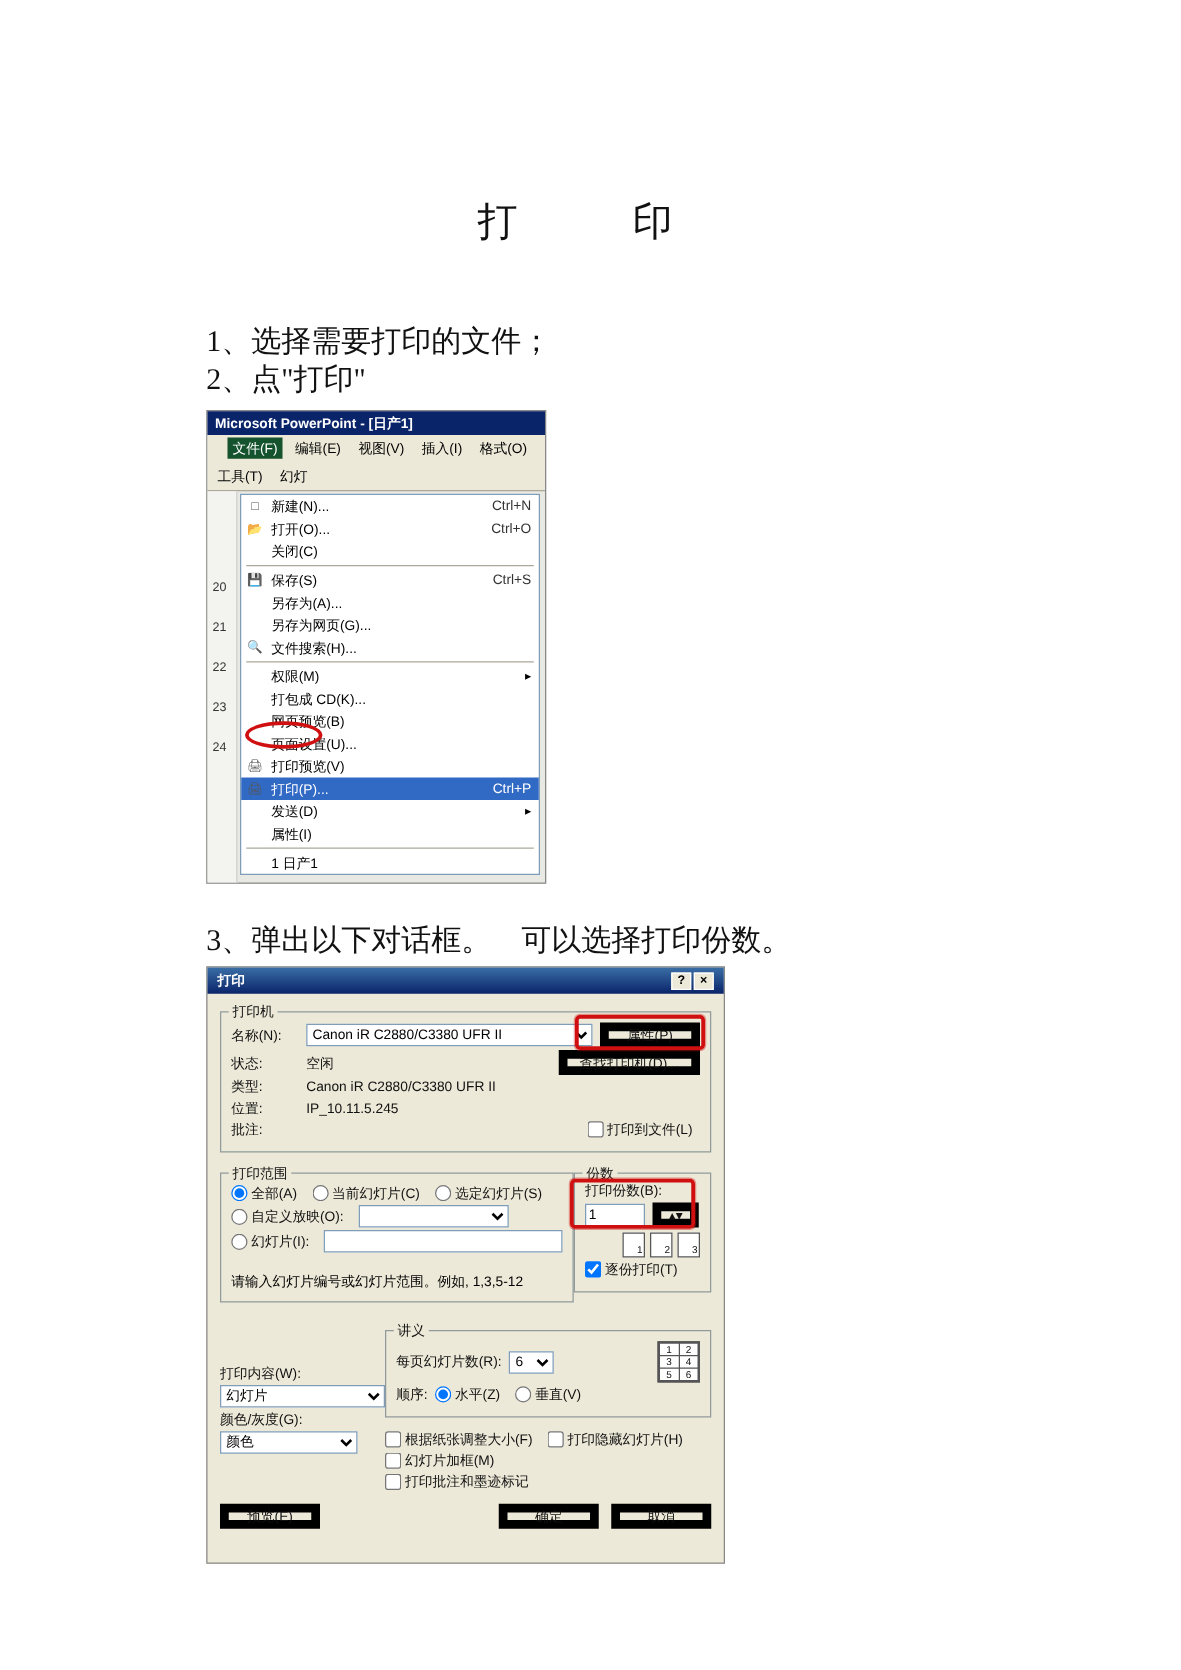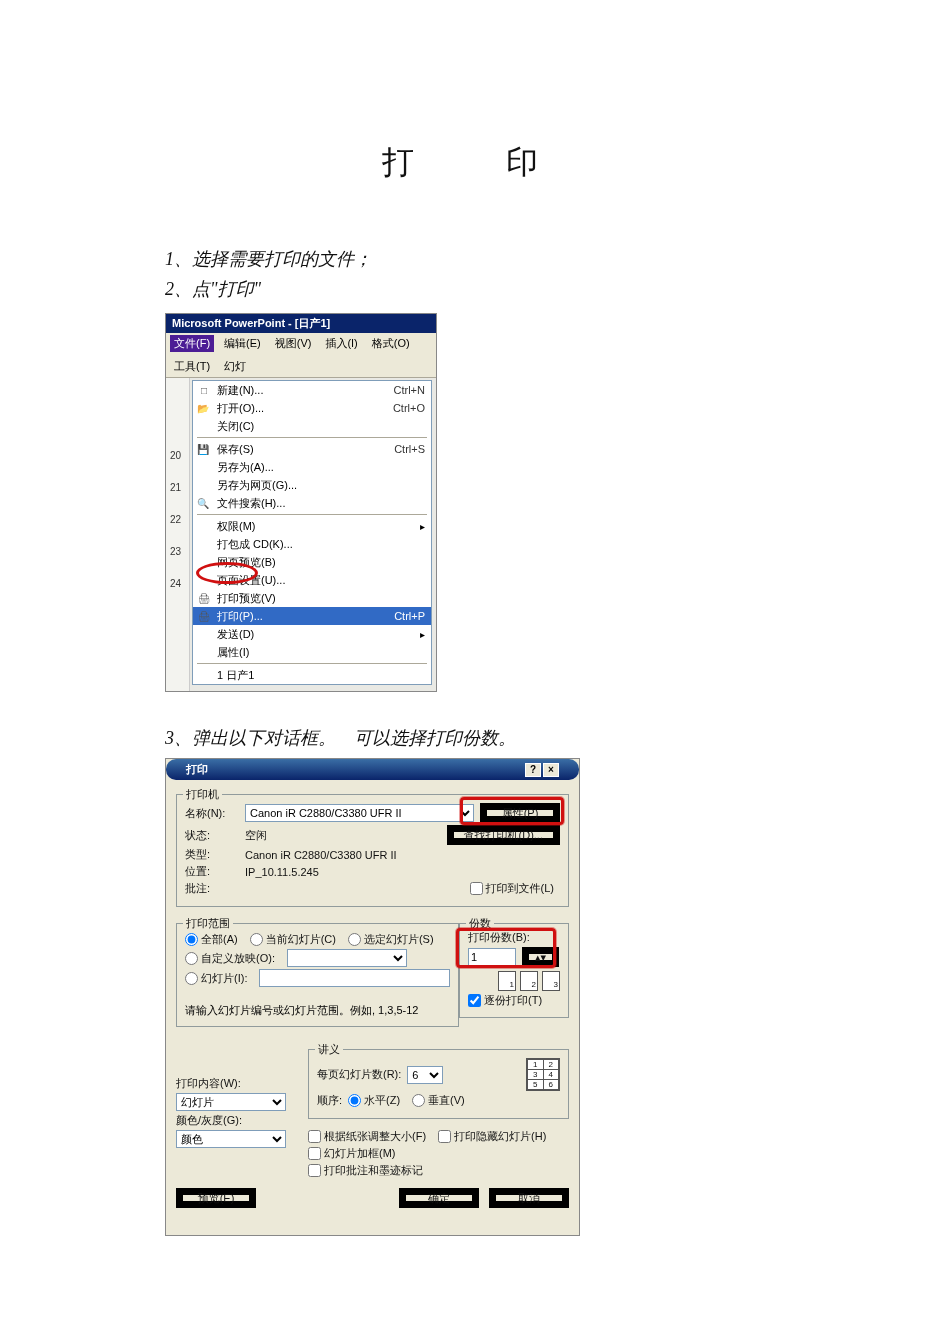--- a/index.html
+++ b/index.html
@@ -8,35 +8,34 @@
     width: 945px;
     height: 1336px;
     background: #fff;
     font-family: "SimSun", "宋体", serif;
     color: #111;
     position: relative;
   }
   .page {
     position: absolute;
     left: 165px;
-    top: 141px;
+    top: 156px;
     width: 620px;
   }
   .title {
     font-size: 32px;
     letter-spacing: 30px;
     text-align: center;
     margin-bottom: 60px;
     font-family: "SimSun", serif;
   }
   .step {
-    font-size: 18px;
+    font-size: 24px;
     line-height: 28px;
     margin: 2px 0;
-    font-style: italic;
   }
 
   
   .shot {
     border: 1px solid #888;
     background: #e9e9e4;
     margin-top: 10px;
   }
   .shot1 {
     width: 272px;
@@ -53,21 +52,21 @@
   }
   .shot1 .menubar {
     background: #ece9d8;
     padding: 2px 4px;
     display: flex;
     gap: 6px;
     flex-wrap: wrap;
     border-bottom: 1px solid #aca899;
   }
   .shot1 .menubar span { padding: 1px 4px; }
-  .shot1 .menubar span.active { background: #4c1d95; color: #fff; }
+  .shot1 .menubar span.active { background: #14532d; color: #fff; margin-left: 12px; }
   .shot1 .body { display: flex; }
   .shot1 .gutter {
     width: 24px;
     background: #f3f3ef;
     border-right: 1px solid #ccc;
     position: relative;
     padding-top: 72px;
     font-size: 10px;
     color: #333;
   }
@@ -115,25 +114,24 @@
   
   .shot2 {
     width: 415px;
     font-family: Tahoma, "宋体", sans-serif;
     font-size: 11px;
     background: #ece9d8;
   }
   .shot2 .dlg-title {
     background: linear-gradient(#3a6ea5, #0a246a);
     color: #fff;
-    padding: 3px 20px;
+    padding: 3px 8px;
     font-weight: bold;
     display: flex;
     align-items: center;
-    border-radius: 10px;
   }
   .shot2 .dlg-title .btns { margin-left: auto; display: flex; gap: 2px; }
   .shot2 .dlg-title .btns span {
     width: 16px; height: 14px; background: #ece9d8; color: #000;
     display: inline-flex; align-items: center; justify-content: center;
     font-size: 10px; border: 1px solid #fff;
   }
   .shot2 .content { padding: 8px 10px 27px 10px; }
   .fieldset {
     border: 1px solid #919b9c;
@@ -417,21 +415,21 @@
               </label>
             <div class="red-box" style="left:-4px; top:4px; width:100px; height:40px;"></div>
           </div>
         </div>
       </div>
 
       <div class="bottom">
         <div class="leftcol">
           <div class="line">
             <span>打印内容(W):</span>
-            <select style="width:110px"><option>幻灯片</option></select>
+            <select style="width:132px"><option>幻灯片</option></select>
           </div>
           <div class="line">
             <span>颜色/灰度(G):</span>
             <select style="width:110px"><option>颜色</option></select>
           </div>
         </div>
         <div style="flex:1">
           <div class="fieldset">
             <span class="legend">讲义</span>
             <div class="line">

